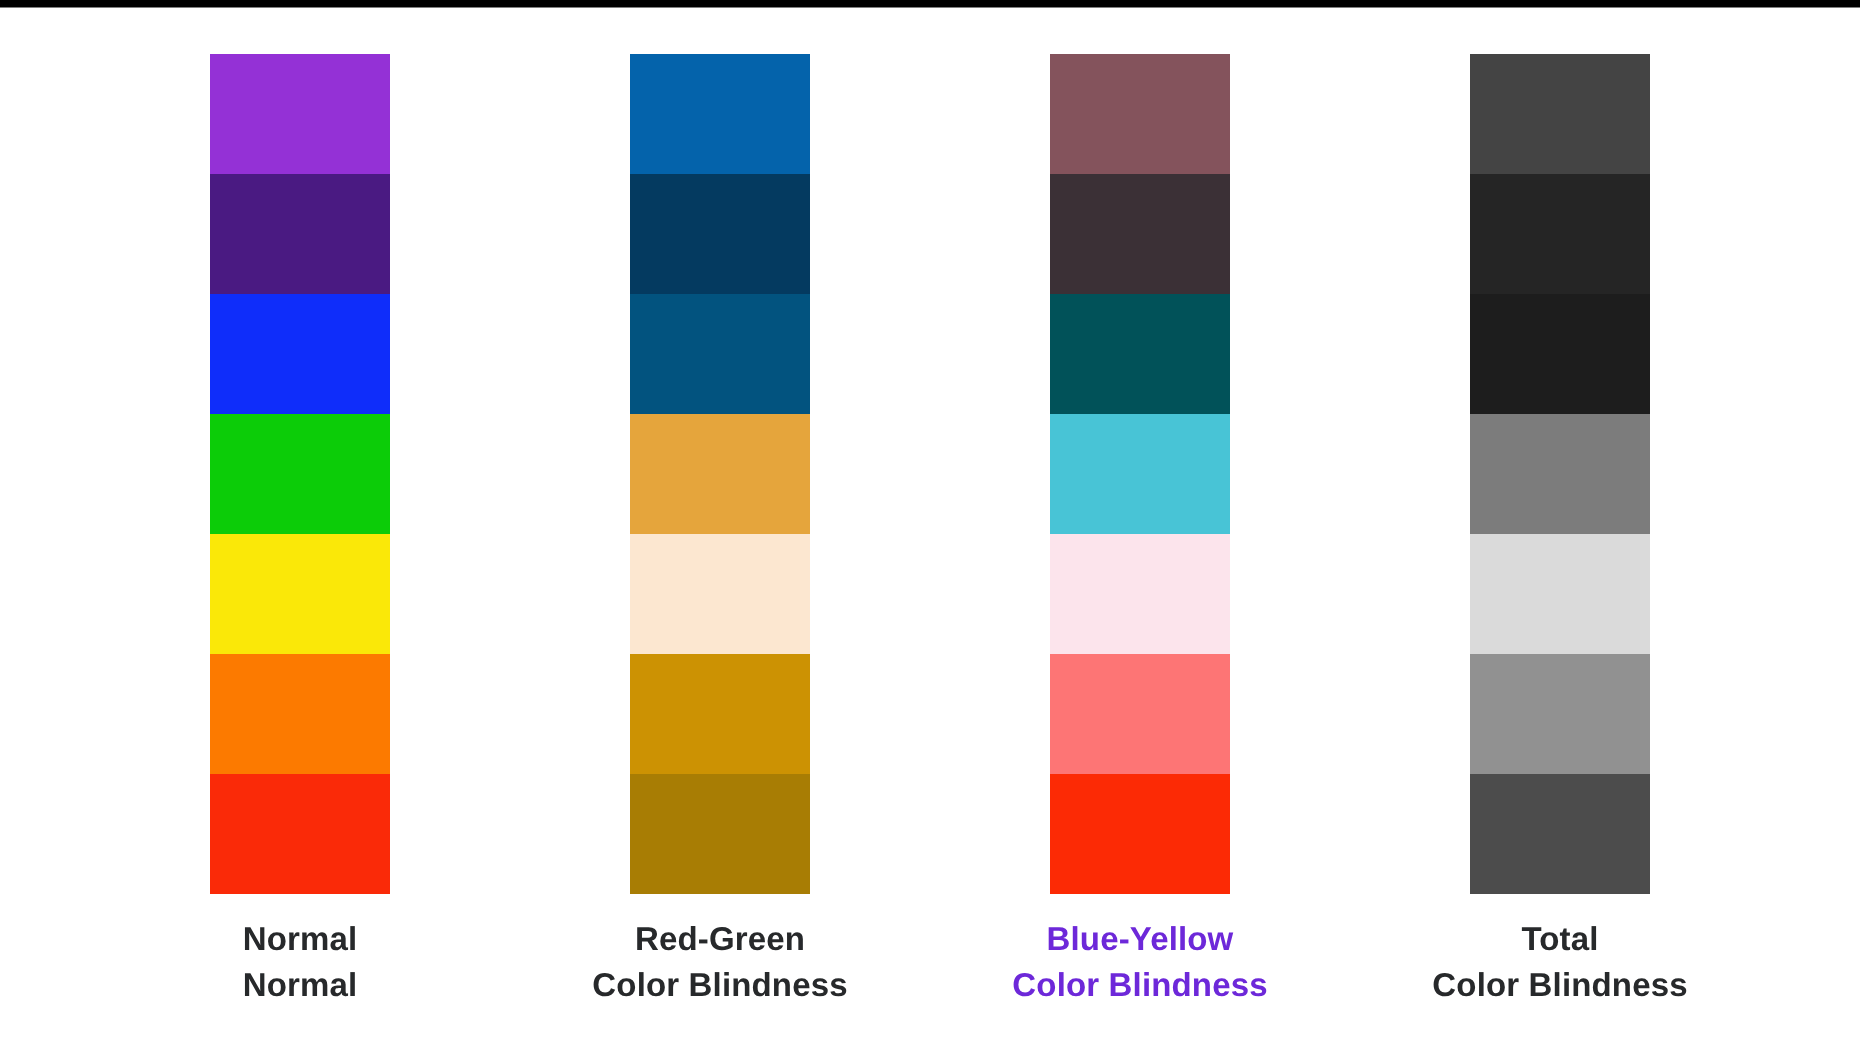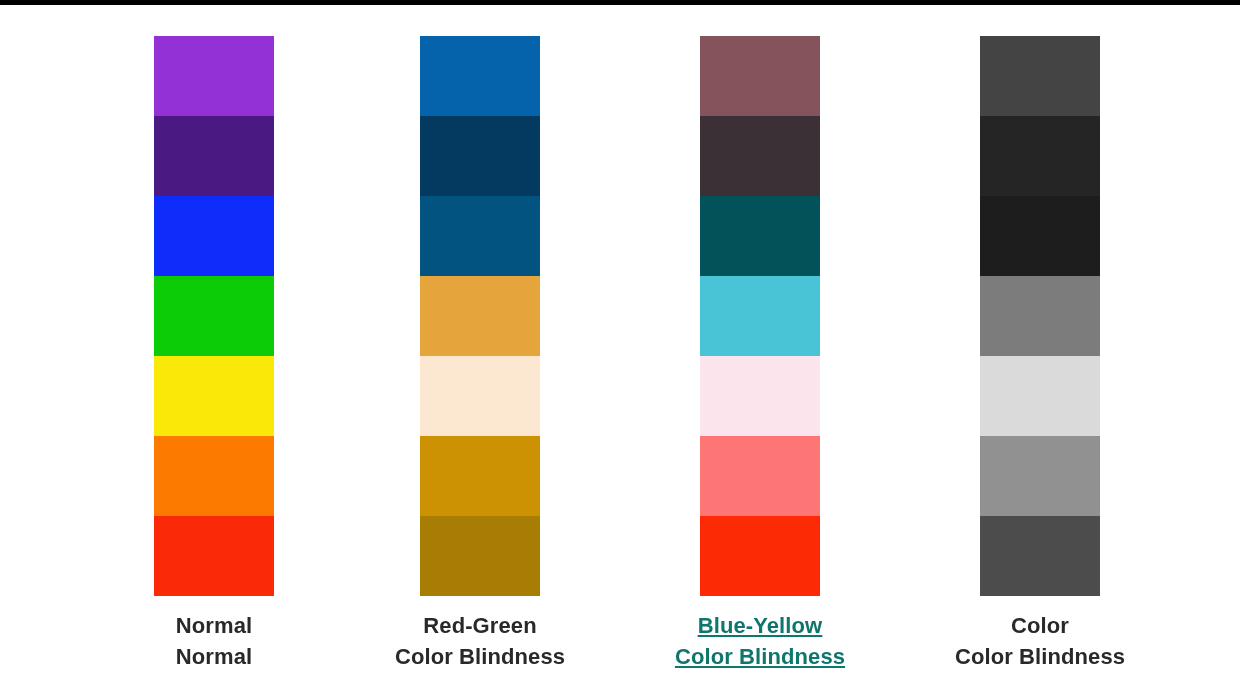--- a/index.html
+++ b/index.html
@@ -28,21 +28,21 @@
     left: 0;
     top: 5px;
     width: 1240px;
     height: 691px;
   }
   .column {
     position: absolute;
     top: 31px;
     width: 120px;
   }
-  .col-0 { left: 140px; margin-left: 14px; }
+  .col-0 { left: 140px; }
   .col-1 { left: 420px; }
   .col-2 { left: 700px; }
   .col-3 { left: 980px; }
 
   .swatch-stack {
     width: 120px;
     height: 560px;
     font-size: 0;
     line-height: 0;
   }
@@ -109,35 +109,35 @@
   <div class="column col-2">
     <div class="swatch-stack">
       <span class="swatch" style="background-color: rgb(132, 83, 92);"></span>
       <span class="swatch" style="background-color: rgb(59, 48, 54);"></span>
       <span class="swatch" style="background-color: rgb(1, 82, 89);"></span>
       <span class="swatch" style="background-color: rgb(72, 196, 214);"></span>
       <span class="swatch" style="background-color: rgb(252, 228, 236);"></span>
       <span class="swatch" style="background-color: rgb(253, 117, 117);"></span>
       <span class="swatch" style="background-color: rgb(252, 42, 5);"></span>
     </div>
-    <div class="col-label" style="color: #0f766e; text-decoration: underline;">
+    <div class="col-label" style="color: #6d28d9;">
       <span class="line">Blue-Yellow</span>
       <span class="line">Color Blindness</span>
     </div>
   </div>
 
   <div class="column col-3">
     <div class="swatch-stack">
       <span class="swatch" style="background-color: rgb(68, 68, 68);"></span>
       <span class="swatch" style="background-color: rgb(37, 37, 37);"></span>
       <span class="swatch" style="background-color: rgb(29, 29, 29);"></span>
       <span class="swatch" style="background-color: rgb(124, 124, 124);"></span>
       <span class="swatch" style="background-color: rgb(218, 218, 218);"></span>
       <span class="swatch" style="background-color: rgb(145, 145, 145);"></span>
       <span class="swatch" style="background-color: rgb(76, 76, 76);"></span>
     </div>
     <div class="col-label" style="color: rgb(39, 41, 43);">
-      <span class="line">Color</span>
+      <span class="line">Total</span>
       <span class="line">Color Blindness</span>
     </div>
   </div>
 
 </div>
 
 </body></html>

